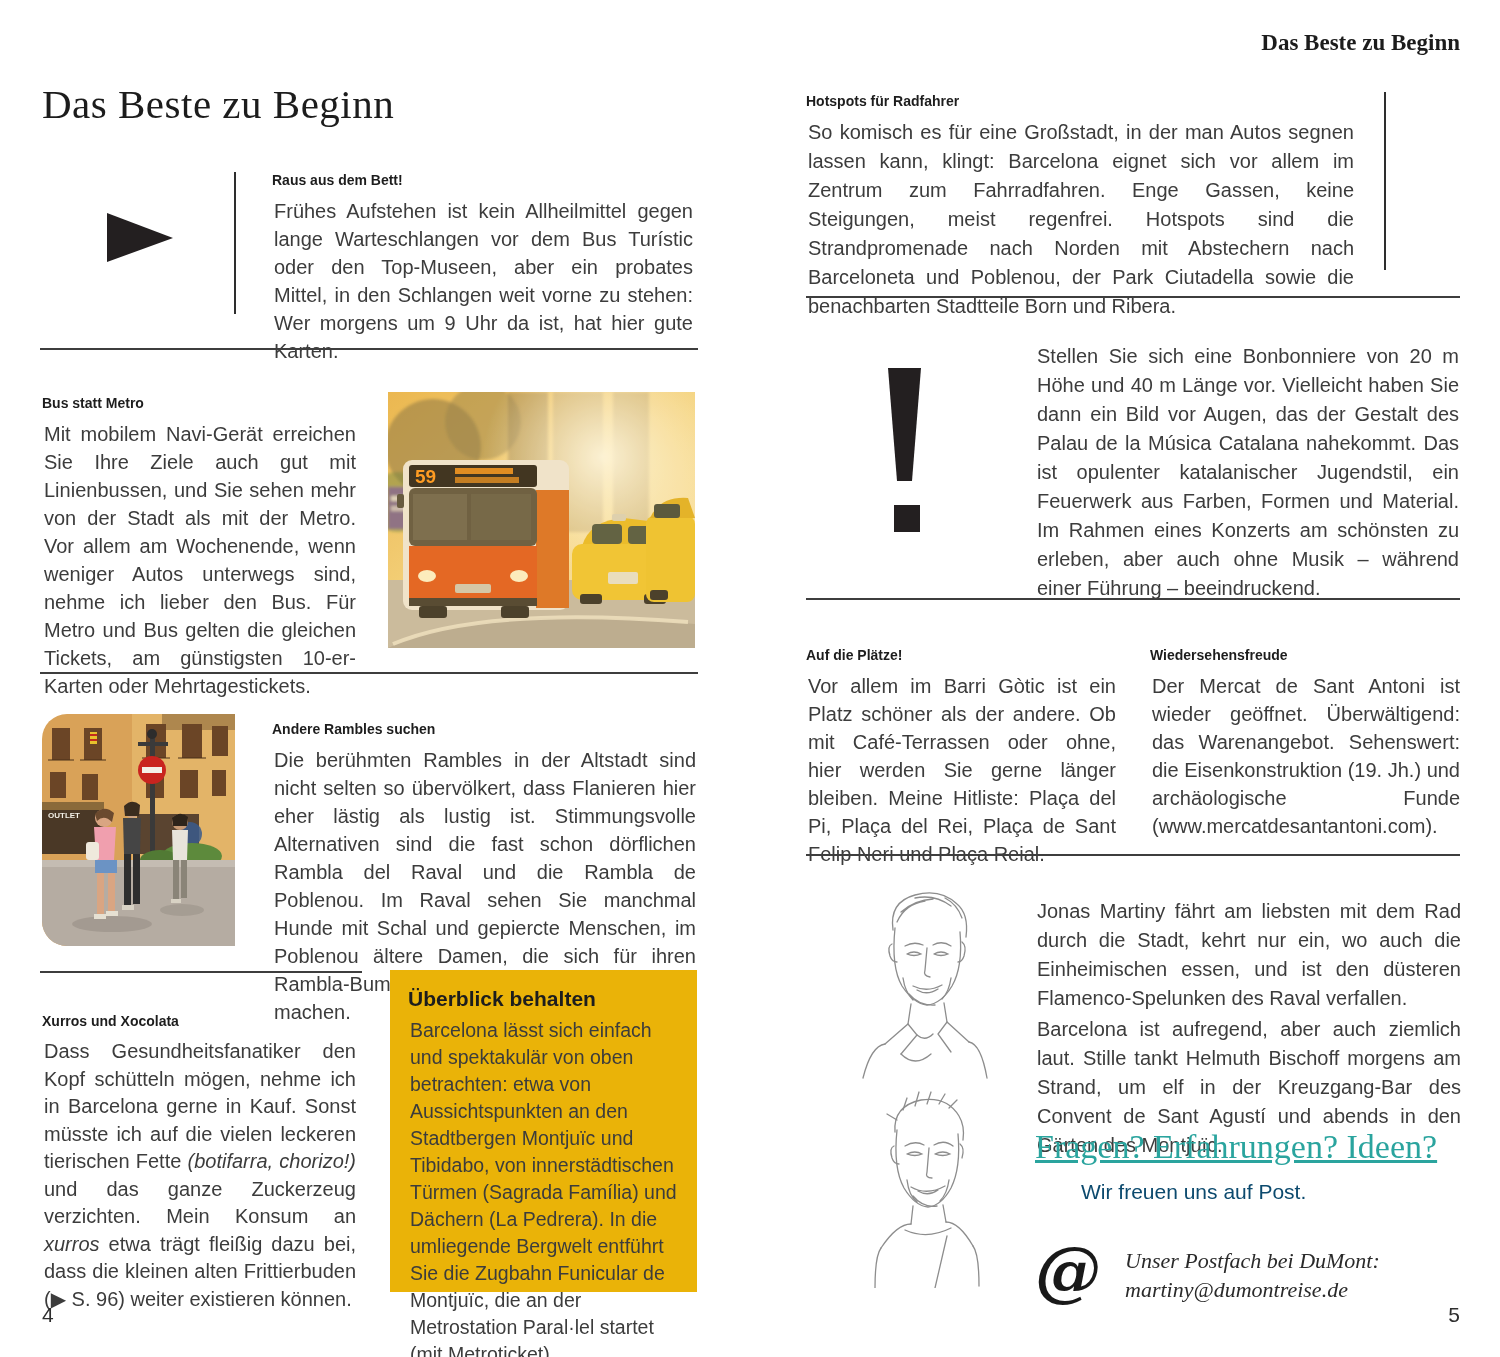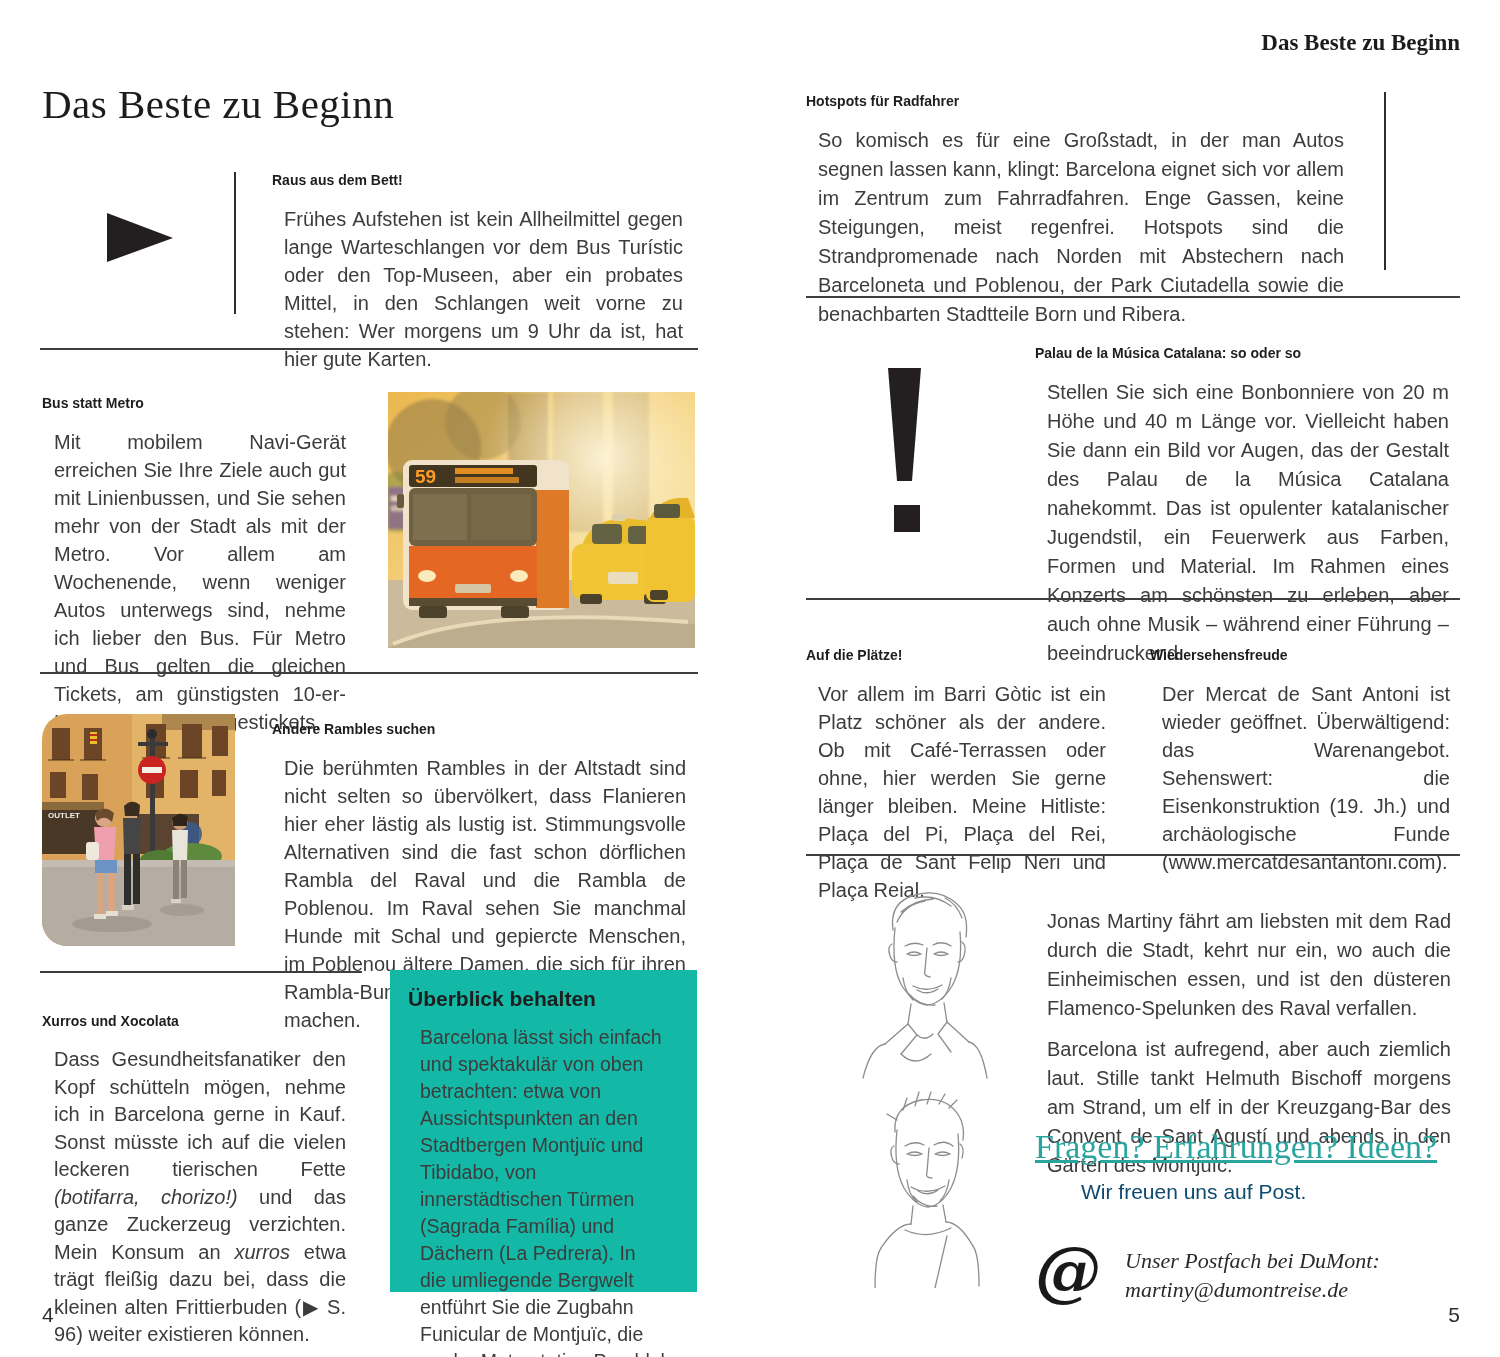--- a/index.html
+++ b/index.html
@@ -3,21 +3,21 @@
 <meta charset="utf-8">
 <style>
   html,body{margin:0;padding:0;background:#ffffff;}
   .canvas{position:relative;width:1500px;height:1357px;background:#ffffff;overflow:hidden;
           font-family:"Liberation Sans",sans-serif;color:#3c3c3c;}
   .abs{position:absolute;}
   
   .page-title{font-family:"Liberation Serif",serif;font-weight:400;font-size:41px;line-height:44px;color:#1c1c1c;letter-spacing:.5px;}
   .running-header{font-family:"Liberation Serif",serif;font-weight:700;font-size:23px;color:#1c1c1c;text-align:right;}
   .sec-head{font-weight:700;font-size:14px;line-height:26px;color:#1d1d1d;margin:0 0 4px 0;}
-  .body-text{font-size:20px;line-height:28px;text-align:justify;margin:12px;color:#3c3c3c;}
+  .body-text{font-size:20px;line-height:28px;text-align:justify;margin:2px;color:#3c3c3c;}
   .body-text.loose{line-height:29px;}
   .rule-h{position:absolute;height:2px;background:#3e3e3e;}
   .rule-v{position:absolute;width:2px;background:#2e2e2e;}
   .pointer-triangle{width:0;height:0;border-left:66px solid #231f20;border-top:25px solid transparent;border-bottom:24px solid transparent;}
   .info-box{box-sizing:border-box;padding:16px 18px;}
   .info-box .sec-head{font-size:21px;margin-bottom:5px;}
   .info-box .body-text{font-size:19.5px;line-height:27px;text-align:left;}
   .page-num{font-size:21px;color:#2e2e2e;}
   .teal-head{font-family:"Liberation Serif",serif;font-weight:400;font-size:34px;line-height:38px;text-decoration:underline;}
   .subline{font-size:21px;color:#0c4a6e;margin-left:46px;}
@@ -200,21 +200,21 @@
     <p class="body-text">Die berühmten Rambles in der Altstadt sind nicht selten so übervölkert, dass Flanieren hier eher lästig als lustig ist. Stimmungsvolle Alternativen sind die fast schon dörflichen Rambla del Raval und die Rambla de Poblenou. Im Raval sehen Sie manchmal Hunde mit Schal und gepiercte Menschen, im Poblenou ältere Damen, die sich für ihren Rambla-Bummel mit Rüschenblusen schick machen.</p>
   </div>
 
   <div class="rule-h" style="left:40px;top:971px;width:322px;"></div>
 
   <div class="abs" style="left:42px;top:1008px;width:316px;">
     <p class="sec-head">Xurros und Xocolata</p>
     <p class="body-text" style="line-height:27.5px;"><span>Dass Gesundheitsfanatiker den Kopf schütteln mögen, nehme ich in Barcelona gerne in Kauf. Sonst müsste ich auf die vielen leckeren tierischen Fette </span><i>(botifarra, chorizo!)</i><span> und das ganze Zuckerzeug verzichten. Mein Konsum an </span><i>xurros</i><span> etwa trägt fleißig dazu bei, dass die kleinen alten Frittierbuden (▶ S. 96) weiter existieren können.</span></p>
   </div>
 
-  <div class="abs info-box" id="info-box" style="left: 390px; top: 970px; width: 307px; height: 322px; background: #14b8a6;">
+  <div class="abs info-box" id="info-box" style="left: 390px; top: 970px; width: 307px; height: 322px; background: #eab308;">
     <p class="sec-head">Überblick behalten</p>
     <p class="body-text" style="text-align:left;">Barcelona lässt sich einfach und spektakulär von oben betrachten: etwa von Aussichtspunkten an den Stadtbergen Montjuïc und Tibidabo, von innerstädtischen Türmen (Sagrada Família) und Dächern (La Pedrera). In die umliegende Bergwelt entführt Sie die Zugbahn Funicular de Montjuïc, die an der Metrostation Paral·lel startet (mit Metroticket).</p>
   </div>
 
   <div class="abs page-num" style="left:42px;top:1303px;">4</div>
 
   <div class="abs running-header" style="left:1000px;top:30px;width:460px;">Das Beste zu Beginn</div>
 
   <div class="abs" style="left:806px;top:88px;width:550px;">
     <p class="sec-head">Hotspots für Radfahrer</p>
@@ -224,21 +224,20 @@
 
   <div class="rule-h" style="left:806px;top:296px;width:654px;"></div>
 
   <div class="abs" style="left:882px;top:368px;width:45px;height:175px;">
     <svg width="45" height="175" viewBox="0 0 45 175" aria-hidden="true">
       <polygon points="6,0 39,0 30,113 15,113" fill="#231f20"></polygon>
       <rect x="12" y="137" width="26" height="27" fill="#231f20"></rect>
     </svg>
   </div>
   <div class="abs" style="left:1035px;top:340px;width:426px;">
-    <p class="sec-head">Palau de la Música Catalana: so oder so</p>
     <p class="body-text loose">Stellen Sie sich eine Bonbonniere von 20 m Höhe und 40 m Länge vor. Vielleicht haben Sie dann ein Bild vor Augen, das der Gestalt des Palau de la Música Catalana nahekommt. Das ist opulenter katalanischer Jugendstil, ein Feuerwerk aus Farben, Formen und Material. Im Rahmen eines Konzerts am schönsten zu erleben, aber auch ohne Musik – während einer Führung – beeindruckend.</p>
   </div>
 
   <div class="rule-h" style="left:806px;top:598px;width:654px;"></div>
 
   <div class="abs" style="left:806px;top:642px;width:312px;">
     <p class="sec-head">Auf die Plätze!</p>
     <p class="body-text">Vor allem im Barri Gòtic ist ein Platz schöner als der andere. Ob mit Café-Terrassen oder ohne, hier werden Sie gerne länger bleiben. Meine Hitliste: Plaça del Pi, Plaça del Rei, Plaça de Sant Felip Neri und Plaça Reial.</p>
   </div>
   <div class="abs" style="left:1150px;top:642px;width:312px;">

